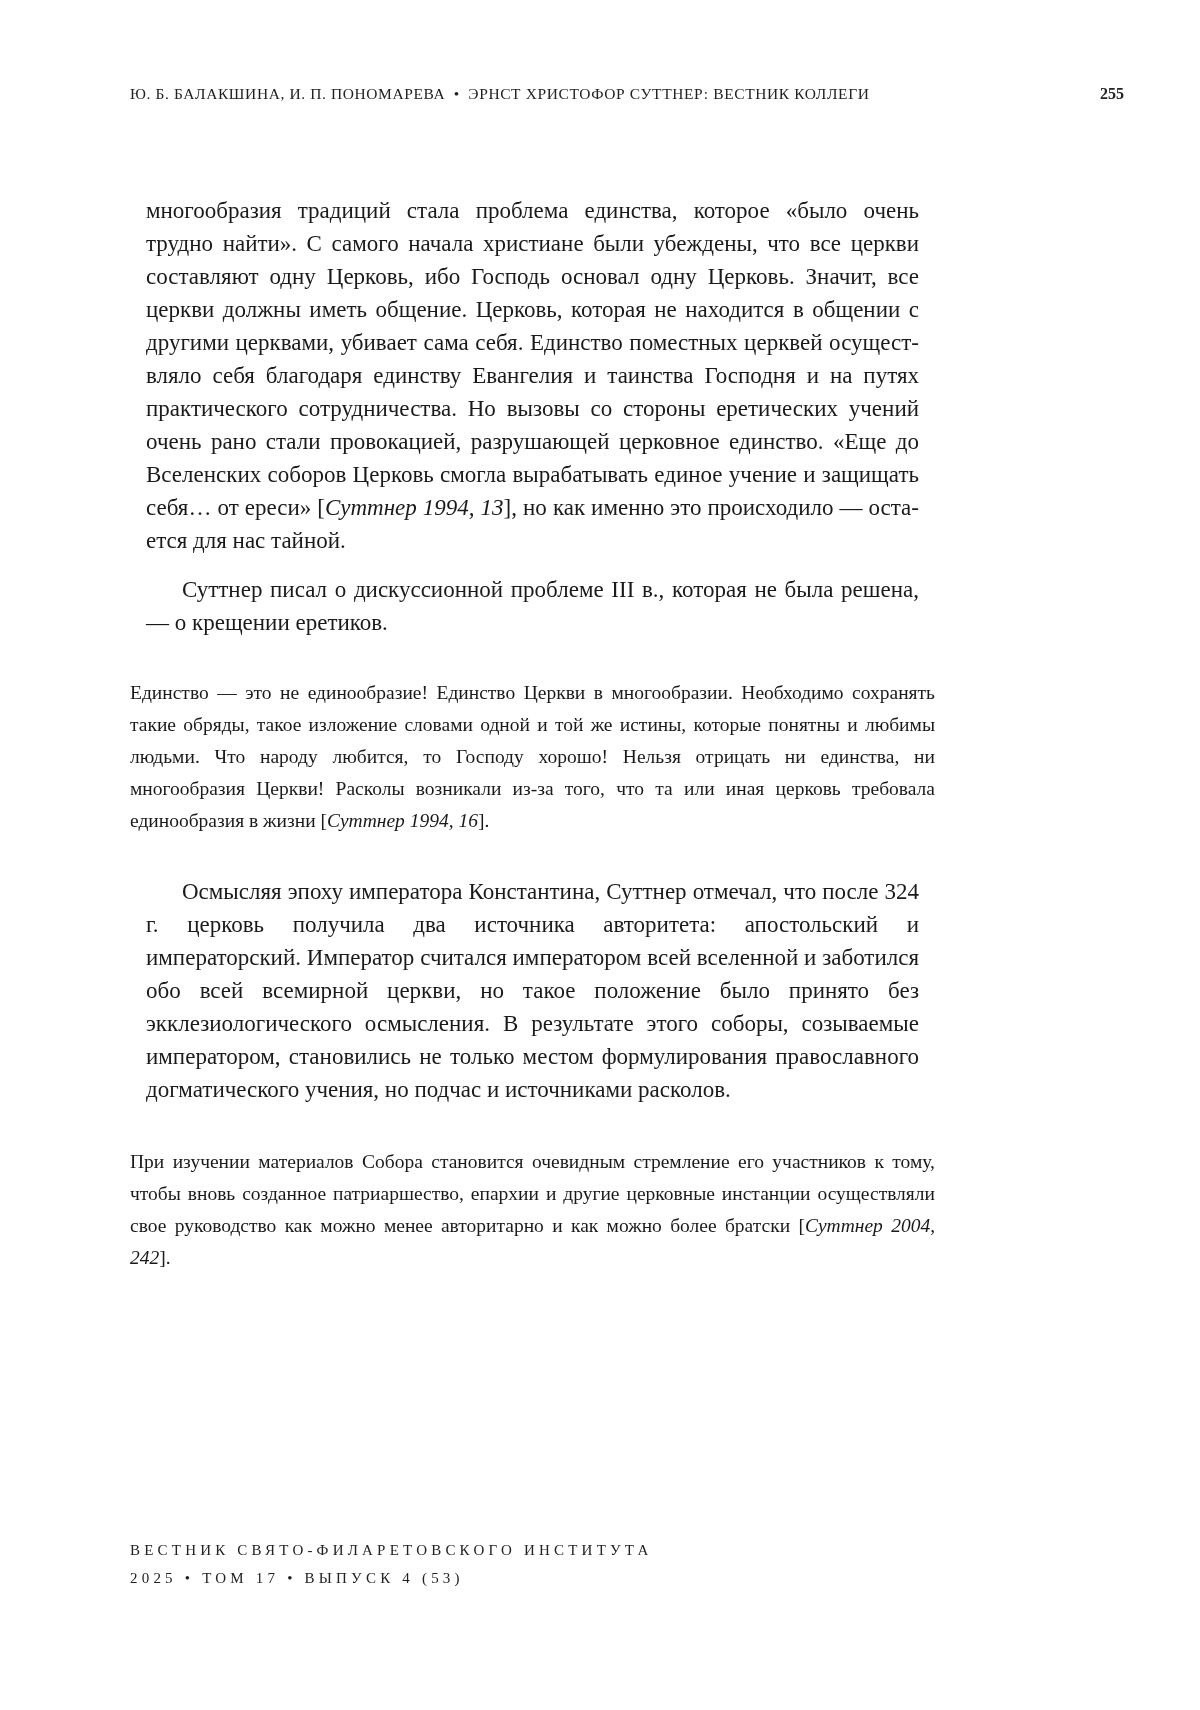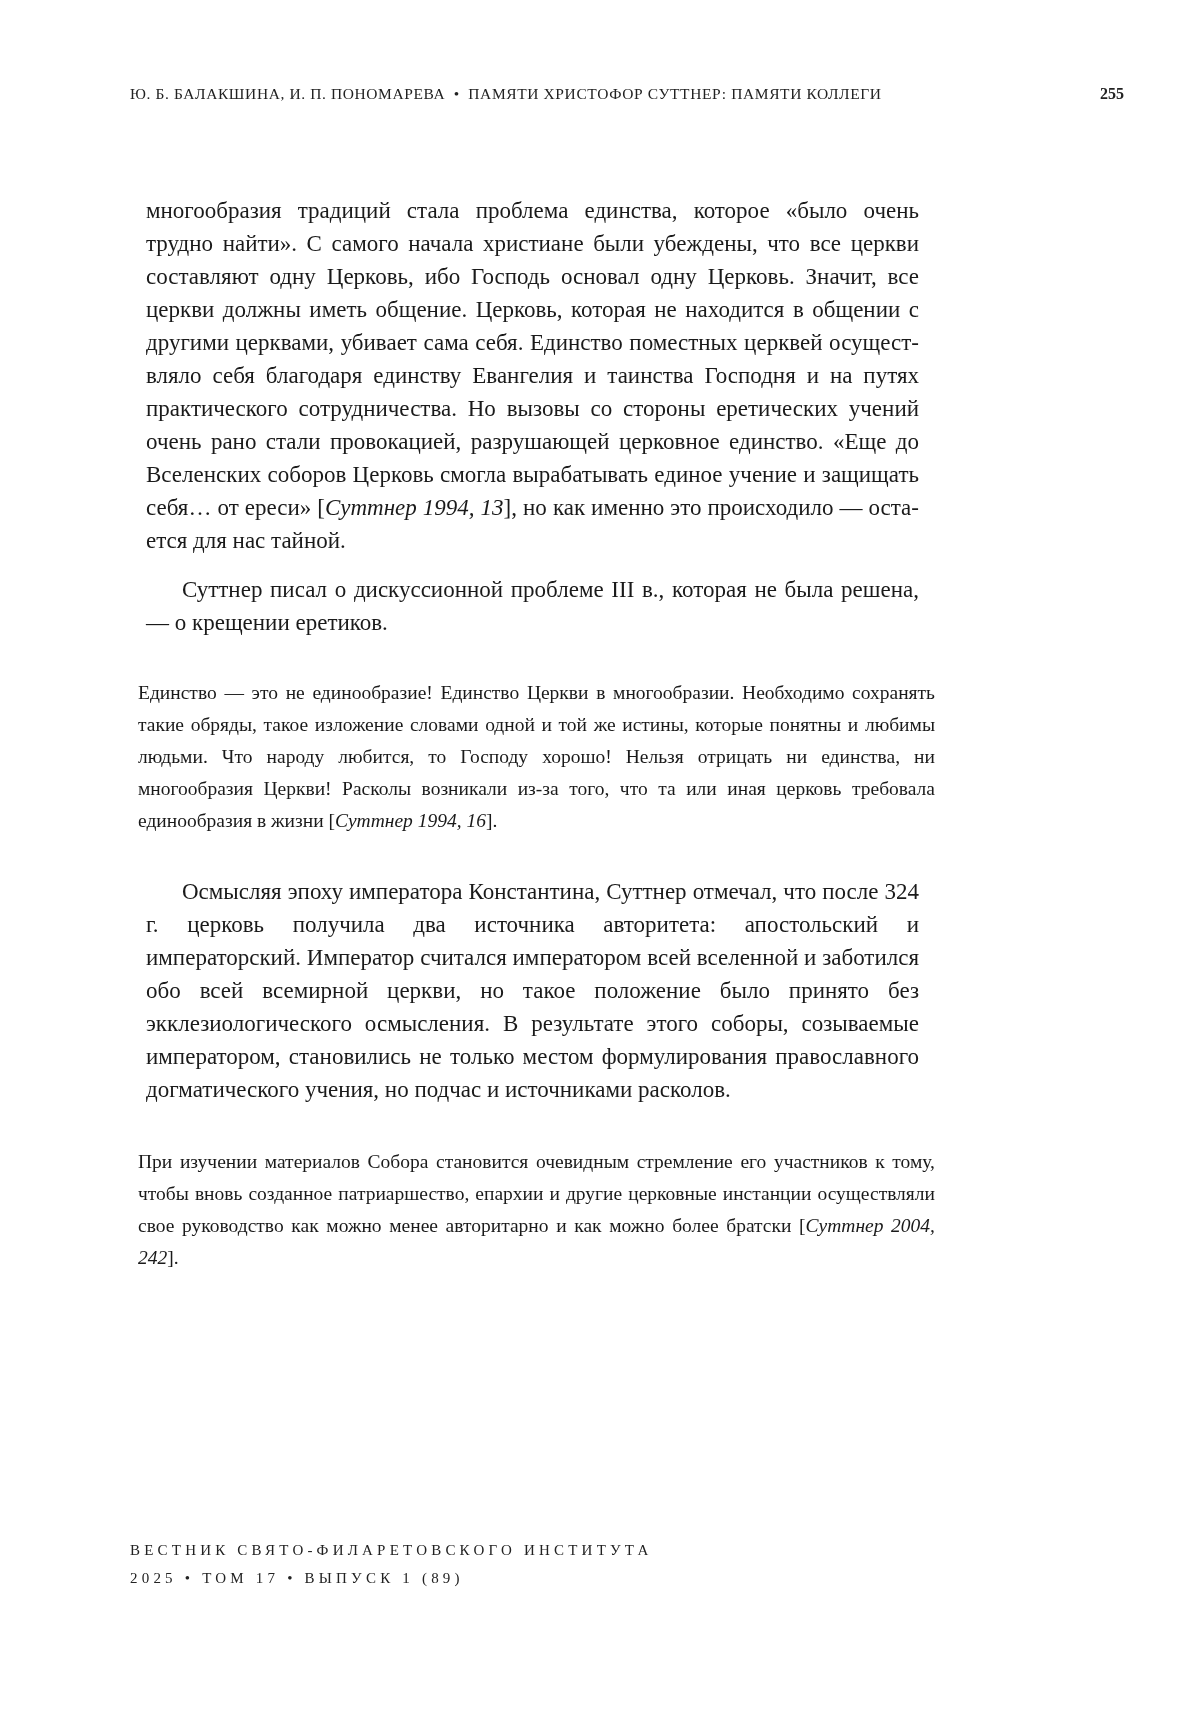--- a/index.html
+++ b/index.html
@@ -51,21 +51,21 @@
       margin: 16px;
       hyphens: manual;
     }
     .body-text.indent { text-indent: 36px; }
     .body-text + .body-text { margin-top: 0; }
     .quote {
       font-family: "Liberation Serif", serif;
       font-size: 19.5px;
       line-height: 32px;
       text-align: justify;
-      margin: 38px 0 38px 8px;
+      margin: 38px 0 38px 0;
     }
     .quote.second { margin-top: 40px; }
     .cite { font-style: italic; }
     em.term { font-style: italic; }
     .footer {
       position: absolute;
       left: 130px;
       top: 1536px;
       font-family: "Liberation Serif", serif;
       font-size: 15px;
@@ -74,35 +74,35 @@
       color: #222;
     }
   </style>
 </head>
 <body>
 
 <div class="running-head">
   <div>
     <span>Ю. Б. БАЛАКШИНА, И. П. ПОНОМАРЕВА</span>
     <span class="bullet">•</span>
-    <span>ПАМЯТИ ХРИСТОФОР СУТТНЕР: ПАМЯТИ КОЛЛЕГИ</span>
+    <span>ЭРНСТ ХРИСТОФОР СУТТНЕР: ВЕСТНИК КОЛЛЕГИ</span>
   </div>
 </div>
 
 <div class="page-number">255</div>
 
 <div class="content">
   <p class="body-text"><span>многообразия традиций стала проблема единства, которое «было очень трудно найти». С самого начала христиане были убеждены, что все церкви составляют одну Церковь, ибо Господь основал одну Церковь. Значит, все церкви должны иметь обще­ние. Церковь, которая не находится в общении с другими церк­вами, убивает сама себя. Единство поместных церквей осущест­вляло себя благодаря единству Евангелия и таинства Господня и на путях практического сотрудничества. Но вызовы со стороны еретических учений очень рано стали провокацией, разрушаю­щей церковное единство. «Еще до Вселенских соборов Церковь смогла вырабатывать единое учение и защищать себя… от ере­си» [</span><span class="cite">Суттнер 1994, 13</span><span>], но как именно это происходило — оста­ется для нас тайной.</span></p>
 
   <p class="body-text indent">Суттнер писал о дискуссионной проблеме III в., которая не была решена, — о крещении еретиков.</p>
 
   <p class="quote"><span>Единство — это не единообразие! Единство Церкви в многообразии. Необ­ходимо сохранять такие обряды, такое изложение словами одной и той же истины, которые понятны и любимы людьми. Что народу любится, то Госпо­ду хорошо! Нельзя отрицать ни единства, ни многообразия Церкви!  Раско­лы возникали из-за того, что та или иная церковь требовала единообразия в жизни [</span><span class="cite">Суттнер 1994, 16</span><span>].</span></p>
 
   <p class="body-text indent">Осмысляя эпоху императора Константина, Суттнер отмечал, что после 324 г. церковь получила два источника авторитета: апо­стольский и императорский. Император считался императором всей вселенной и заботился обо всей всемирной церкви, но такое положение было принято без экклезиологического осмысления. В результате этого соборы, созываемые императором, станови­лись не только местом формулирования православного догмати­ческого учения, но подчас и источниками расколов.</p>
 
 
   <p class="quote second"><span>При изучении материалов Собора становится очевидным стремление его участников к тому, чтобы вновь созданное патриаршество, епархии и другие церковные инстанции осуществляли свое руководство как можно менее ав­торитарно и как можно более братски [</span><span class="cite">Суттнер 2004, 242</span><span>].</span></p>
 </div>
 
 <div class="footer">
   <div>ВЕСТНИК СВЯТО-ФИЛАРЕТОВСКОГО ИНСТИТУТА</div>
-  <div>2025 • ТОМ 17 • ВЫПУСК 1 (89)</div>
+  <div>2025 • ТОМ 17 • ВЫПУСК 4 (53)</div>
 </div>
 
 </body></html>

